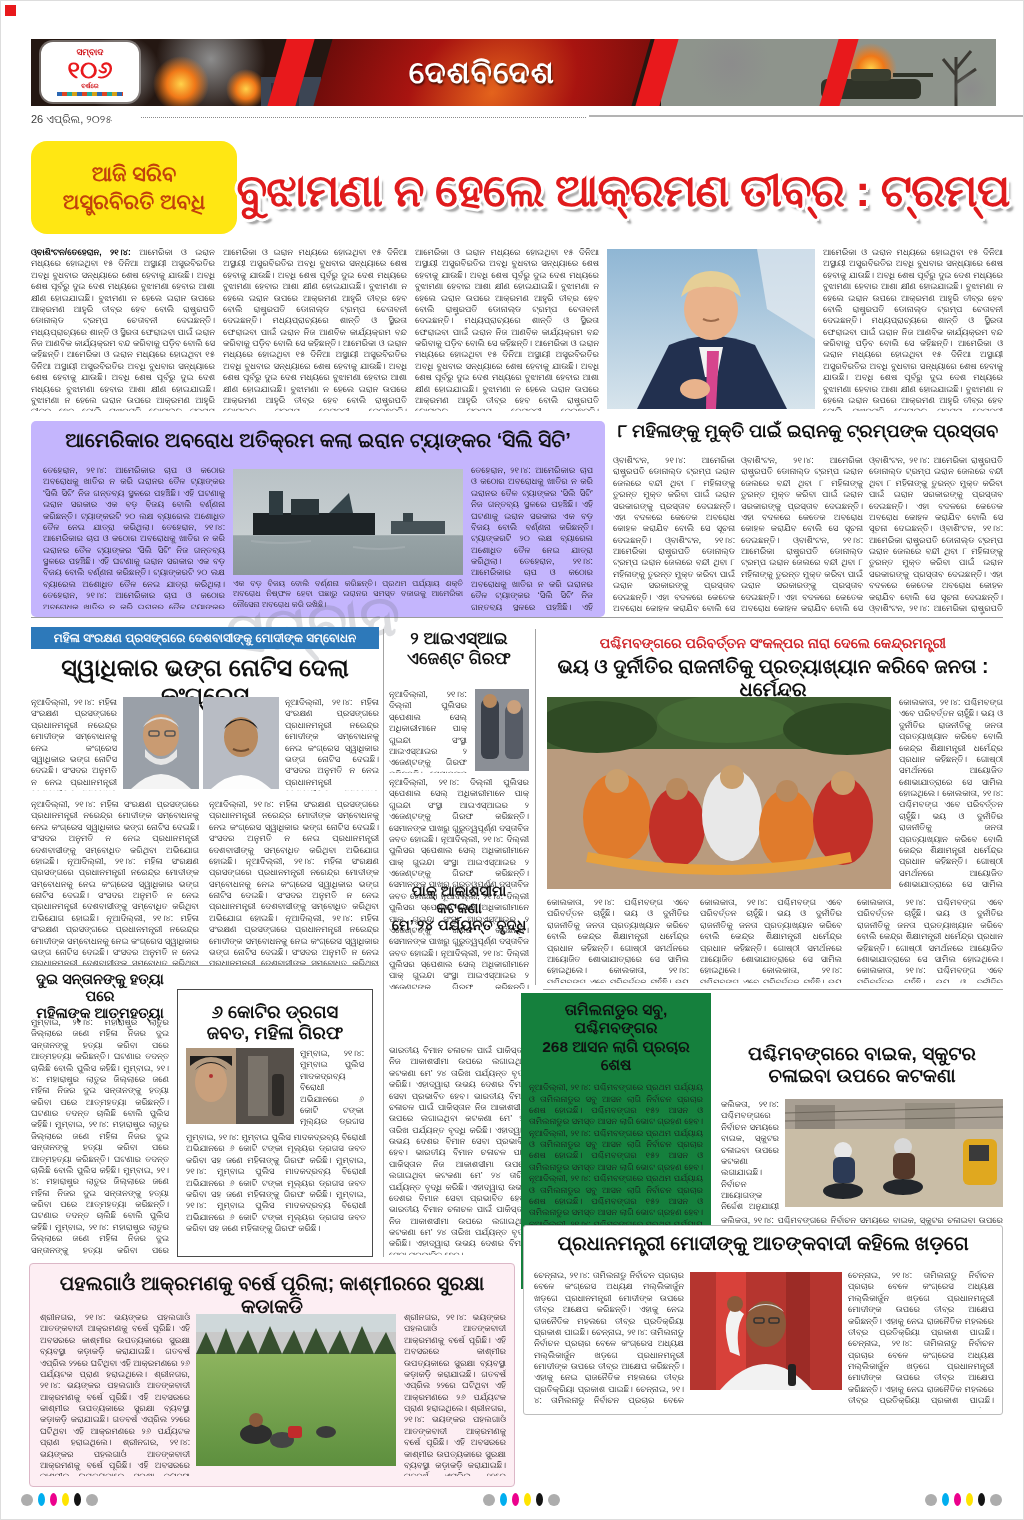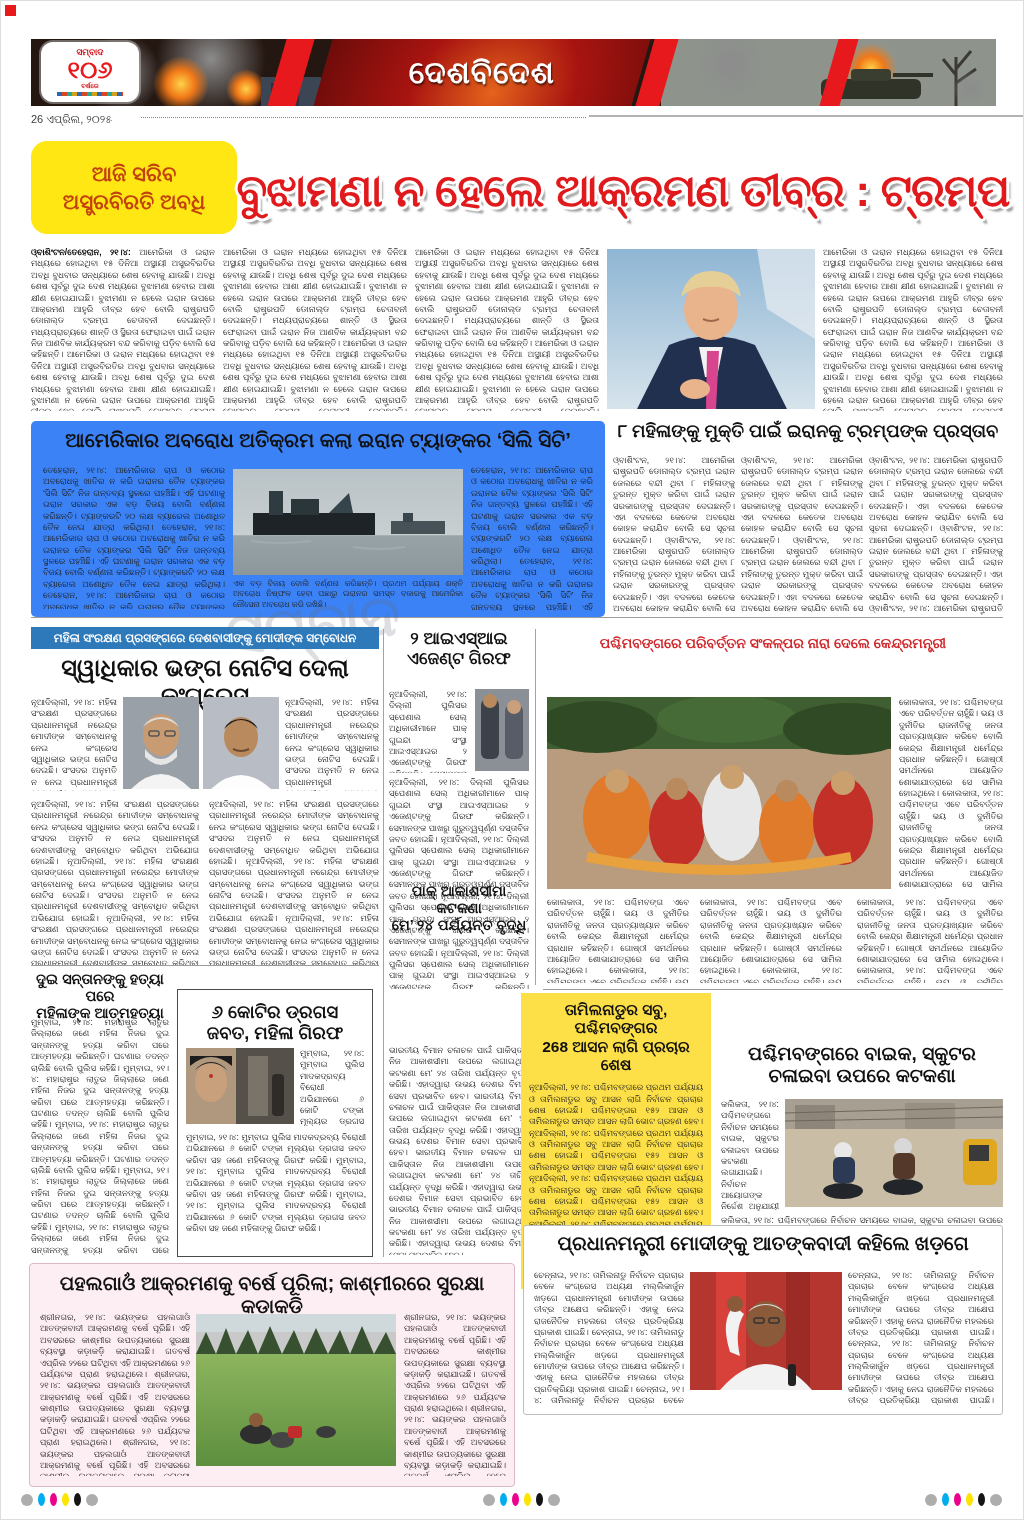--- a/index.html
+++ b/index.html
@@ -25,31 +25,31 @@
 .logo-card .t{font-size:9px;font-weight:bold;color:#d01217}
 .logo-card .n{font-size:24px;font-weight:bold;color:#e8191c;margin:1px 0}
 .logo-card .s{font-size:6.5px;font-weight:bold;color:#d01217}
 .logo-dots{margin-top:2px;width:66px;height:4px;background:repeating-linear-gradient(90deg,#2b67b2 0 5px,#d42 5px 10px,#2a9 10px 15px,#d4a017 15px 20px)}
 
 .kicker-box{left:30px;top:140px;width:206px;height:93px;background:#ffe713;border-radius:16px;display:flex;flex-direction:column;align-items:center;justify-content:center}
 .kicker-box .l{font-size:21px;font-weight:bold;color:#c2410c;line-height:1.3}
 .lead-hl{left:244px;top:142px;width:756px;height:96px;display:flex;align-items:center;justify-content:center;font-size:45px;font-weight:800;color:#e01a1c;white-space:nowrap;letter-spacing:-1px;
 text-shadow:-2px -2px 0 #fff,2px -2px 0 #fff,-2px 2px 0 #fff,2px 2px 0 #fff,0 -3px 0 #fff,0 3px 0 #fff,-3px 0 0 #fff,3px 0 0 #fff,4px 5px 2px rgba(70,70,70,.5)}
 
-.tanker-panel{left:30px;top:420px;width:574px;height:196px;background:#3b82f6;border-radius:5px}
+.tanker-panel{left:30px;top:420px;width:574px;height:196px;background:#c4b5fd;border-radius:5px}
 .tanker-hl{font-size:20px}
 .women-hl{font-size:18px}
 .blue-strip{background:#2d79ba;color:#fff;font-size:12px;font-weight:bold;display:flex;align-items:center;justify-content:center}
 .cong-hl{font-size:24px}
 .red-kicker{color:#d0262a;font-size:14px;font-weight:bold}
 .beng-hl{font-size:19.5px}
 .small-hl{font-size:14.5px}
 .box-b{border:1.5px solid #4a4a4a;background:#fff}
 .drugs-hl{font-size:18px}
-.tamil-panel{background:#fde047;border-radius:0}
+.tamil-panel{background:#15803d;border-radius:0}
 .tamil-hl{font-size:15.5px}
 .bike-hl{font-size:19px}
 .pink-panel{background:#fdeef3;border:1px solid #dcb7c7;border-radius:4px}
 .pah-hl{font-size:19.5px}
 .kh-panel{background:#fff;border:1px solid #bdbdbd;border-radius:3px}
 .kh-hl{font-size:19.5px}
 .caption{font-size:8px;line-height:1.3;color:#222;text-align:justify}
 .watermark{left:225px;top:580px;width:330px;transform:rotate(-7deg);font-size:58px;font-weight:bold;color:rgba(100,106,118,.22);pointer-events:none}
 
 .reg{display:flex;align-items:center;gap:5px}
@@ -233,20 +233,21 @@
     </div>
     <div class="abs bt" style="left:0;top:64px;width:78px;height:84px"><span>ନୂଆଦିଲ୍ଲୀ, ୨୧।୪: ଦିଲ୍ଲୀ ପୁଲିସର ସ୍ପେଶାଲ ସେଲ୍ ଅଧିକାରୀମାନେ ପାକ୍ ଗୁଇନ୍ଦା ସଂସ୍ଥା ଆଇଏସ୍ଆଇର ୨ ଏଜେଣ୍ଟଙ୍କୁ ଗିରଫ କରିଛନ୍ତି। ସେମାନଙ୍କ ପାଖରୁ ଗୁରୁତ୍ୱପୂର୍ଣ୍ଣ ଦସ୍ତାବିଜ ଜବତ ହୋଇଛି।  ନୂଆଦିଲ୍ଲୀ, ୨୧।୪: ଦିଲ୍ଲୀ ପୁଲିସର ସ୍ପେଶାଲ ସେଲ୍ ଅଧିକାରୀମାନେ ପାକ୍ ଗୁଇନ୍ଦା ସଂସ୍ଥା ଆଇଏସ୍ଆଇର ୨ ଏଜେଣ୍ଟଙ୍କୁ ଗିରଫ କରିଛନ୍ତି। ସେମାନଙ୍କ ପାଖରୁ ଗୁରୁତ୍ୱପୂର୍ଣ୍ଣ ଦସ୍ତାବିଜ ଜବତ ହୋଇଛି। </span></div>
     <div class="abs bt" style="left:0;top:152px;width:140px;height:212px"><span>ନୂଆଦିଲ୍ଲୀ, ୨୧।୪: ଦିଲ୍ଲୀ ପୁଲିସର ସ୍ପେଶାଲ ସେଲ୍ ଅଧିକାରୀମାନେ ପାକ୍ ଗୁଇନ୍ଦା ସଂସ୍ଥା ଆଇଏସ୍ଆଇର ୨ ଏଜେଣ୍ଟଙ୍କୁ ଗିରଫ କରିଛନ୍ତି। ସେମାନଙ୍କ ପାଖରୁ ଗୁରୁତ୍ୱପୂର୍ଣ୍ଣ ଦସ୍ତାବିଜ ଜବତ ହୋଇଛି।  ନୂଆଦିଲ୍ଲୀ, ୨୧।୪: ଦିଲ୍ଲୀ ପୁଲିସର ସ୍ପେଶାଲ ସେଲ୍ ଅଧିକାରୀମାନେ ପାକ୍ ଗୁଇନ୍ଦା ସଂସ୍ଥା ଆଇଏସ୍ଆଇର ୨ ଏଜେଣ୍ଟଙ୍କୁ ଗିରଫ କରିଛନ୍ତି। ସେମାନଙ୍କ ପାଖରୁ ଗୁରୁତ୍ୱପୂର୍ଣ୍ଣ ଦସ୍ତାବିଜ ଜବତ ହୋଇଛି।  ନୂଆଦିଲ୍ଲୀ, ୨୧।୪: ଦିଲ୍ଲୀ ପୁଲିସର ସ୍ପେଶାଲ ସେଲ୍ ଅଧିକାରୀମାନେ ପାକ୍ ଗୁଇନ୍ଦା ସଂସ୍ଥା ଆଇଏସ୍ଆଇର ୨ ଏଜେଣ୍ଟଙ୍କୁ ଗିରଫ କରିଛନ୍ତି। ସେମାନଙ୍କ ପାଖରୁ ଗୁରୁତ୍ୱପୂର୍ଣ୍ଣ ଦସ୍ତାବିଜ ଜବତ ହୋଇଛି।  ନୂଆଦିଲ୍ଲୀ, ୨୧।୪: ଦିଲ୍ଲୀ ପୁଲିସର ସ୍ପେଶାଲ ସେଲ୍ ଅଧିକାରୀମାନେ ପାକ୍ ଗୁଇନ୍ଦା ସଂସ୍ଥା ଆଇଏସ୍ଆଇର ୨ ଏଜେଣ୍ଟଙ୍କୁ ଗିରଫ କରିଛନ୍ତି। ସେମାନଙ୍କ ପାଖରୁ ଗୁରୁତ୍ୱପୂର୍ଣ୍ଣ ଦସ୍ତାବିଜ ଜବତ ହୋଇଛି। </span></div>
     <div class="hl ctr small-hl" style="margin-top:214px">ପାକ୍‌ ଆକାଶସୀମା କଟକଣା</div>
     <div class="hl ctr small-hl">ମେ’ ୨୪ ପର୍ଯ୍ୟନ୍ତ ବୃଦ୍ଧି</div>
     <div class="abs bt" style="left:0;top:420px;width:140px;height:210px"><span>ଭାରତୀୟ ବିମାନ ଚଳାଚଳ ପାଇଁ ପାକିସ୍ତାନ ନିଜ ଆକାଶସୀମା ଉପରେ ଲଗାଇଥିବା କଟକଣା ମେ’ ୨୪ ତାରିଖ ପର୍ଯ୍ୟନ୍ତ ବୃଦ୍ଧି କରିଛି। ଏହାଦ୍ୱାରା ଉଭୟ ଦେଶର ବିମାନ ସେବା ପ୍ରଭାବିତ ହେବ।  ଭାରତୀୟ ବିମାନ ଚଳାଚଳ ପାଇଁ ପାକିସ୍ତାନ ନିଜ ଆକାଶସୀମା ଉପରେ ଲଗାଇଥିବା କଟକଣା ମେ’ ୨୪ ତାରିଖ ପର୍ଯ୍ୟନ୍ତ ବୃଦ୍ଧି କରିଛି। ଏହାଦ୍ୱାରା ଉଭୟ ଦେଶର ବିମାନ ସେବା ପ୍ରଭାବିତ ହେବ।  ଭାରତୀୟ ବିମାନ ଚଳାଚଳ ପାଇଁ ପାକିସ୍ତାନ ନିଜ ଆକାଶସୀମା ଉପରେ ଲଗାଇଥିବା କଟକଣା ମେ’ ୨୪ ତାରିଖ ପର୍ଯ୍ୟନ୍ତ ବୃଦ୍ଧି କରିଛି। ଏହାଦ୍ୱାରା ଉଭୟ ଦେଶର ବିମାନ ସେବା ପ୍ରଭାବିତ ହେବ।  ଭାରତୀୟ ବିମାନ ଚଳାଚଳ ପାଇଁ ପାକିସ୍ତାନ ନିଜ ଆକାଶସୀମା ଉପରେ ଲଗାଇଥିବା କଟକଣା ମେ’ ୨୪ ତାରିଖ ପର୍ଯ୍ୟନ୍ତ ବୃଦ୍ଧି କରିଛି। ଏହାଦ୍ୱାରା ଉଭୟ ଦେଶର ବିମାନ ସେବା ପ୍ରଭାବିତ ହେବ। </span></div>
   </div>
 
   <div class="abs" style="left:542px;top:624px;width:460px;height:360px">
     <div class="ctr red-kicker" style="margin-top:10px">ପଶ୍ଚିମବଙ୍ଗରେ ପରିବର୍ତ୍ତନ ସଂକଳ୍ପର ନାରା ଦେଲେ କେନ୍ଦ୍ରମନ୍ତ୍ରୀ</div>
+    <div class="hl ctr beng-hl" style="margin-top:3px">ଭୟ ଓ ଦୁର୍ନୀତିର ରାଜନୀତିକୁ ପ୍ରତ୍ୟାଖ୍ୟାନ କରିବେ ଜନତା : ଧର୍ମେନ୍ଦ୍ର</div>
     <div class="abs photo" style="left:4px;top:72px;width:344px;height:192px">
       <svg viewBox="0 0 344 192" preserveAspectRatio="none">
         <rect width="344" height="192" fill="#b99b7e"></rect>
         <rect width="344" height="52" fill="#3f5e31"></rect>
         <ellipse cx="50" cy="30" rx="60" ry="26" fill="#2f4a24"></ellipse>
         <ellipse cx="180" cy="22" rx="70" ry="24" fill="#466b36"></ellipse>
         <ellipse cx="300" cy="32" rx="64" ry="26" fill="#2f4a24"></ellipse>
         <ellipse cx="70" cy="120" rx="34" ry="44" fill="#e07b2c"></ellipse>
         <ellipse cx="130" cy="130" rx="28" ry="40" fill="#c23028"></ellipse>
         <ellipse cx="185" cy="118" rx="30" ry="46" fill="#e8e8e8"></ellipse>

